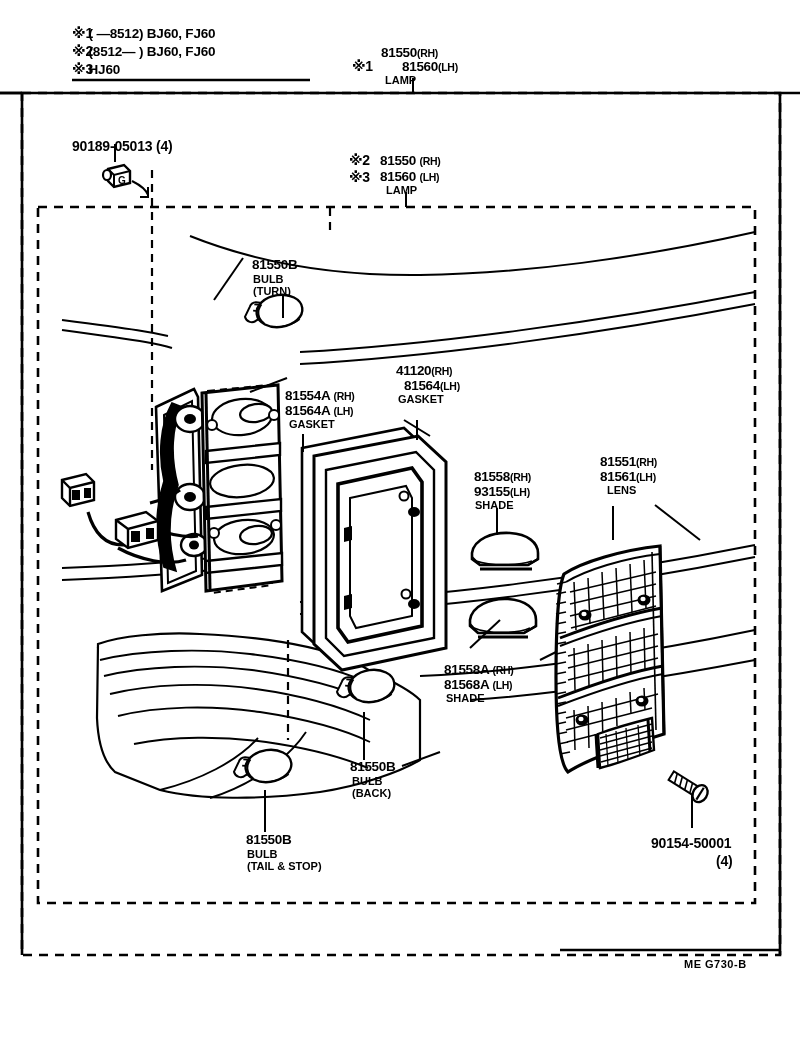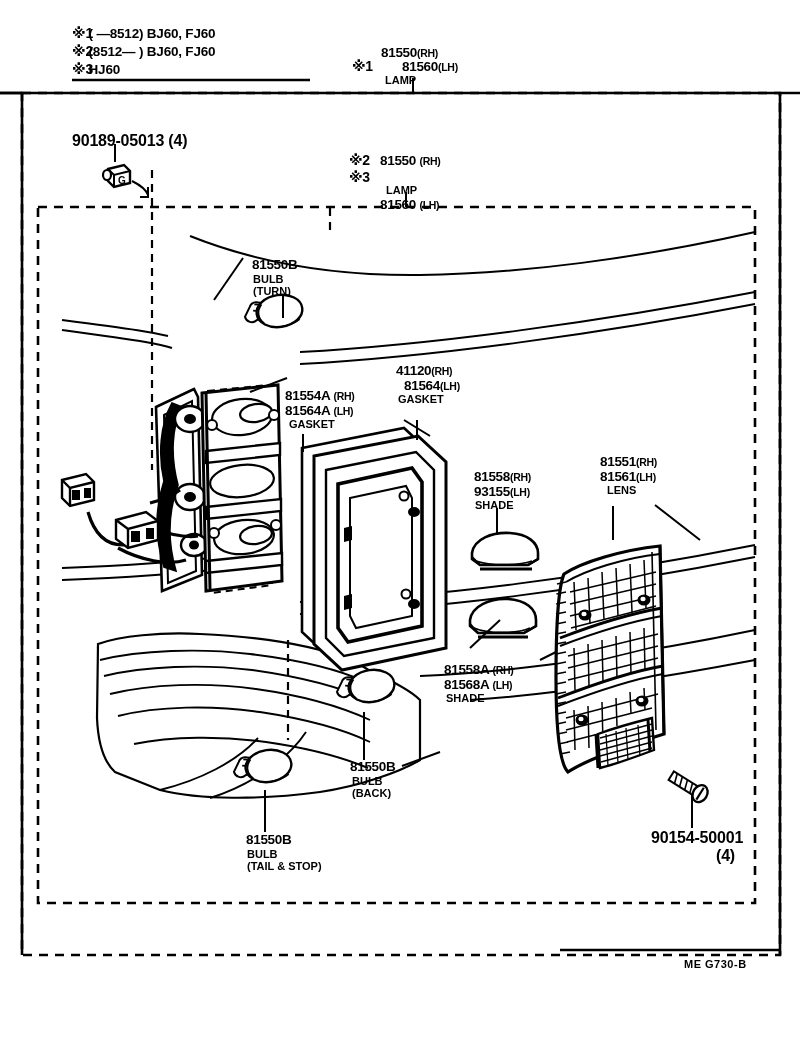--- a/index.html
+++ b/index.html
@@ -6,21 +6,21 @@
   body{
     width:800px;height:1038px;position:relative;overflow:hidden;
     font-family:"Liberation Sans","DejaVu Sans",sans-serif;
     color:#000;
   }
   #sheet{position:absolute;inset:0;}
   svg.layer{position:absolute;left:0;top:0;width:800px;height:1038px;overflow:visible;}
 
   .lbl{position:absolute;font-weight:bold;line-height:1.02;letter-spacing:-0.3px;white-space:nowrap;}
   .l1{font-size:13.5px;}
-  .l2{font-size:16px;letter-spacing:-0.2px;}
+  .l2{font-size:14px;letter-spacing:-0.2px;margin-top:6px;}
   .sub{font-size:11px;letter-spacing:0px;}
   .mark{font-size:14px;font-weight:bold;}
   .rhlh{font-size:10.5px;}
   .footer{position:absolute;font-weight:bold;font-size:11px;letter-spacing:0.5px;}
   .legendline{font-size:13.5px;font-weight:bold;letter-spacing:-0.2px;white-space:nowrap;}
   .star{display:inline-block;width:13px;}
 </style>
 </head>
 <body>
 
@@ -400,21 +400,21 @@
     </div>
     <div class="lbl sub" style="left:385px;top:75px;">LAMP</div>
   </div>
 
   <div>
     <div class="lbl mark" style="left:349px;top:153px;">※2</div>
     <div class="lbl mark" style="left:349px;top:170px;">※3</div>
     <div class="lbl l1" style="left:380px;top:154px;">
       <span>81550</span> <span class="rhlh">(RH)</span>
     </div>
-    <div class="lbl l1" style="left:380px;top:170px;margin-top:28px;">
+    <div class="lbl l1" style="left:380px;top:170px;">
       <span>81560</span> <span class="rhlh">(LH)</span>
     </div>
     <div class="lbl sub" style="left:386px;top:185px;">LAMP</div>
   </div>
 
   <div class="lbl l2" style="left:72px;top:133px;">90189-05013 (4)</div>
 
   <div>
     <div class="lbl l1" style="left:252px;top:258px;">81550B</div>
     <div class="lbl sub" style="left:253px;top:274px;">BULB</div>

